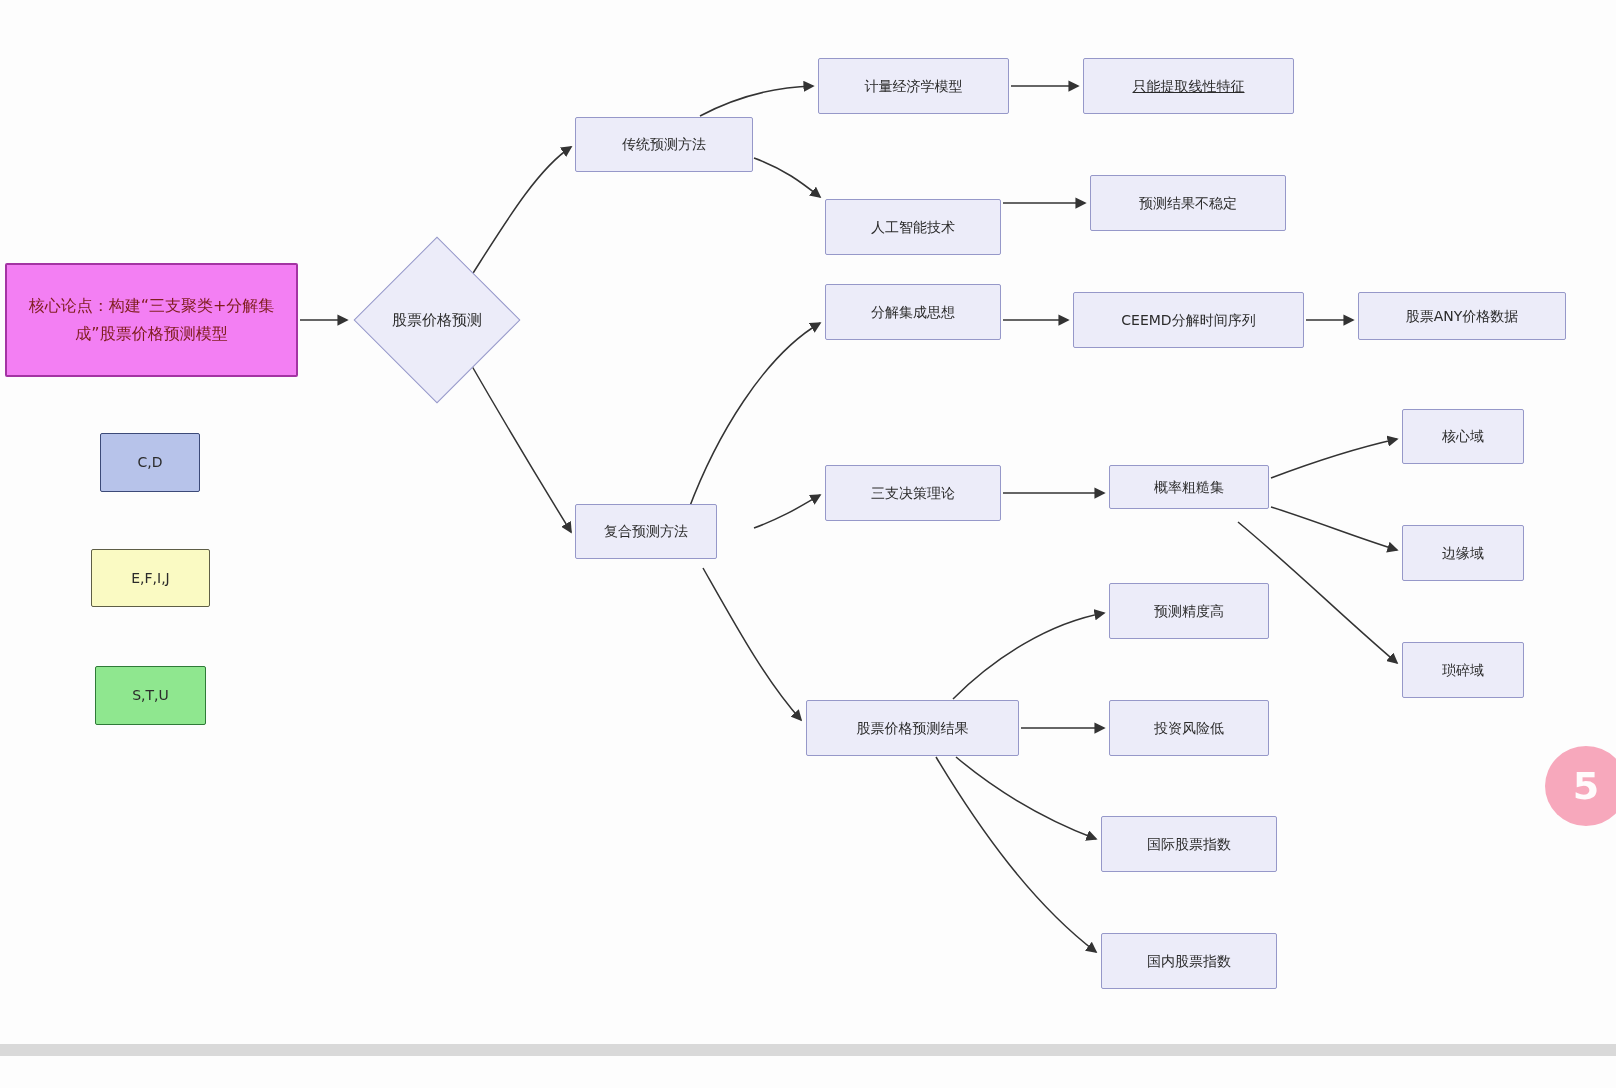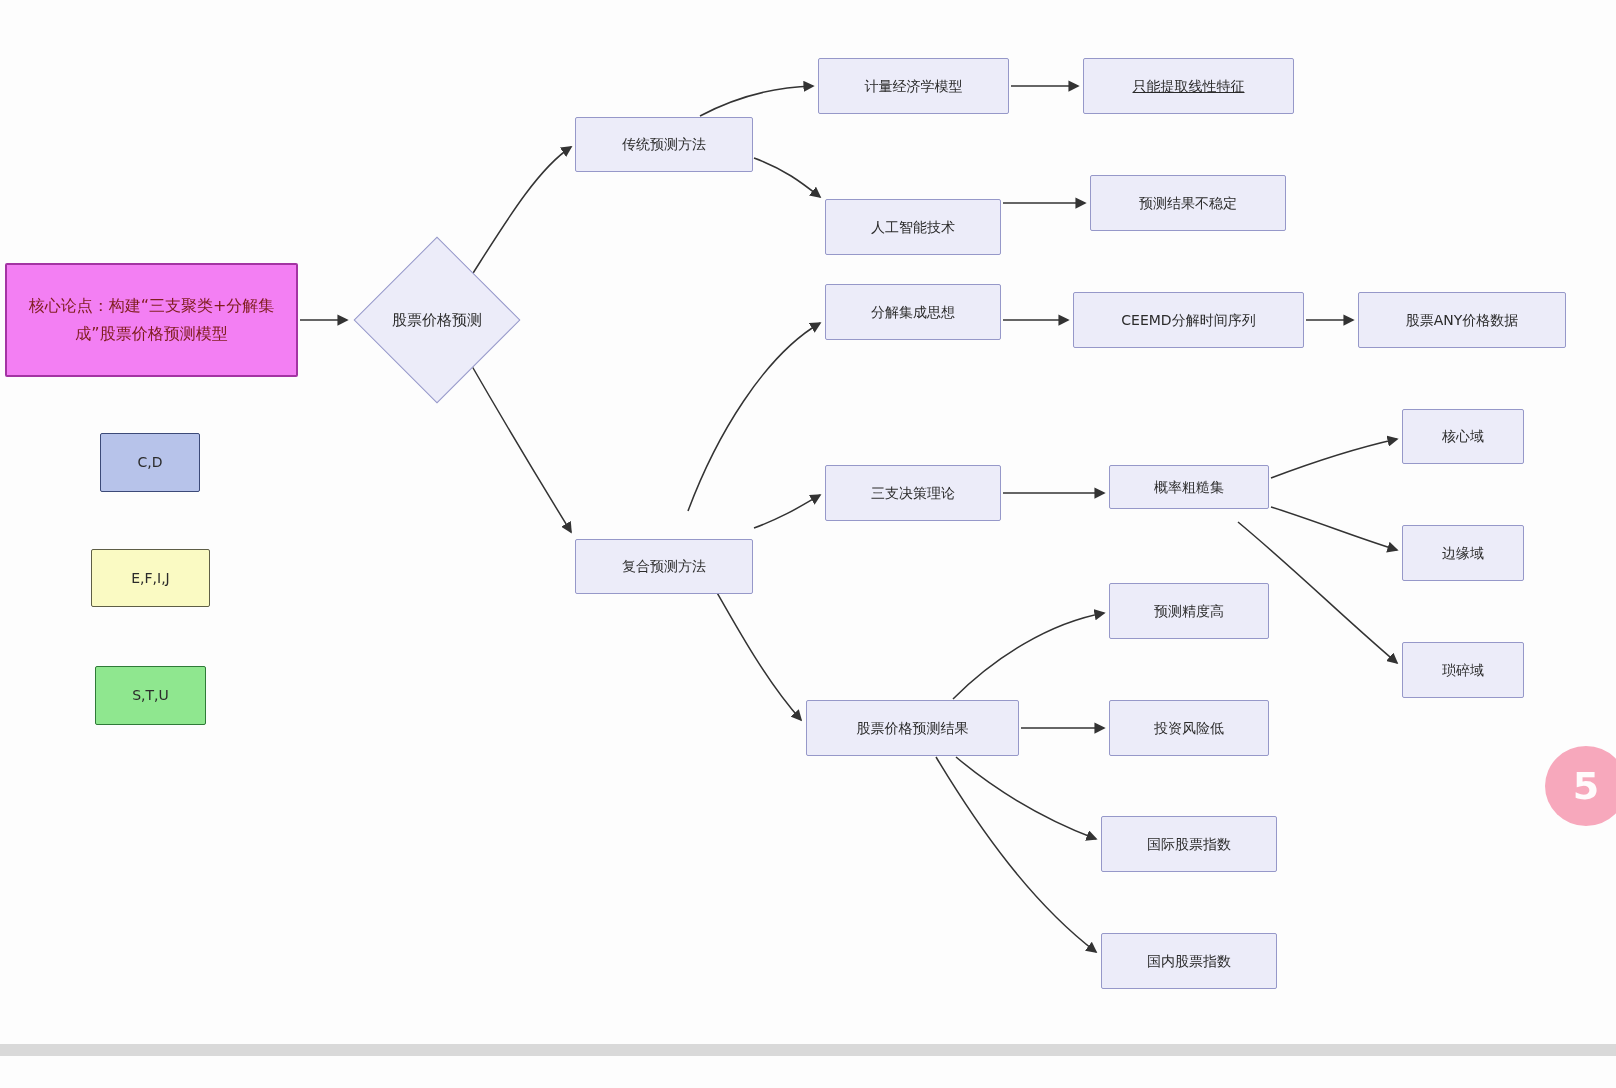--- a/index.html
+++ b/index.html
@@ -90,24 +90,24 @@
   <div class="node legend-blue" style="left:100px;top:433px;width:100px;height:59px;">C,D</div>
   <div class="node legend-yellow" style="left:91px;top:549px;width:119px;height:58px;">E,F,I,J</div>
   <div class="node legend-green" style="left:95px;top:666px;width:111px;height:59px;">S,T,U</div>
 
   <div class="node" style="left:575px;top:117px;width:178px;height:55px;">传统预测方法</div>
   <div class="node" style="left:818px;top:58px;width:191px;height:56px;">计量经济学模型</div>
   <div class="node" style="left:1083px;top:58px;width:211px;height:56px;text-decoration:underline;">只能提取线性特征</div>
   <div class="node" style="left:825px;top:175px;width:176px;height:56px;margin-top:24px;">人工智能技术</div>
   <div class="node" style="left:1090px;top:175px;width:196px;height:56px;">预测结果不稳定</div>
 
-  <div class="node" style="left:575px;top:539px;width:178px;height:55px;">复合预测方法</div>
+  <div class="node" style="left:575px;top:504px;width:142px;height:55px;">复合预测方法</div>
   <div class="node" style="left:825px;top:284px;width:176px;height:56px;">分解集成思想</div>
   <div class="node" style="left:1073px;top:292px;width:231px;height:56px;">CEEMD分解时间序列</div>
-  <div class="node" style="left:1358px;top:292px;width:208px;height:56px;">股票ANY价格数据</div>
+  <div class="node" style="left:1358px;top:292px;width:208px;height:48px;">股票ANY价格数据</div>
 
   <div class="node" style="left:825px;top:465px;width:176px;height:56px;">三支决策理论</div>
   <div class="node" style="left:1109px;top:465px;width:160px;height:44px;">概率粗糙集</div>
   <div class="node" style="left:1402px;top:409px;width:122px;height:55px;">核心域</div>
   <div class="node" style="left:1402px;top:525px;width:122px;height:56px;">边缘域</div>
   <div class="node" style="left:1402px;top:642px;width:122px;height:56px;">琐碎域</div>
 
   <div class="node" style="left:806px;top:700px;width:213px;height:56px;">股票价格预测结果</div>
   <div class="node" style="left:1109px;top:700px;width:160px;height:56px;">投资风险低</div>
   <div class="node" style="left:1109px;top:583px;width:160px;height:56px;">预测精度高</div>

